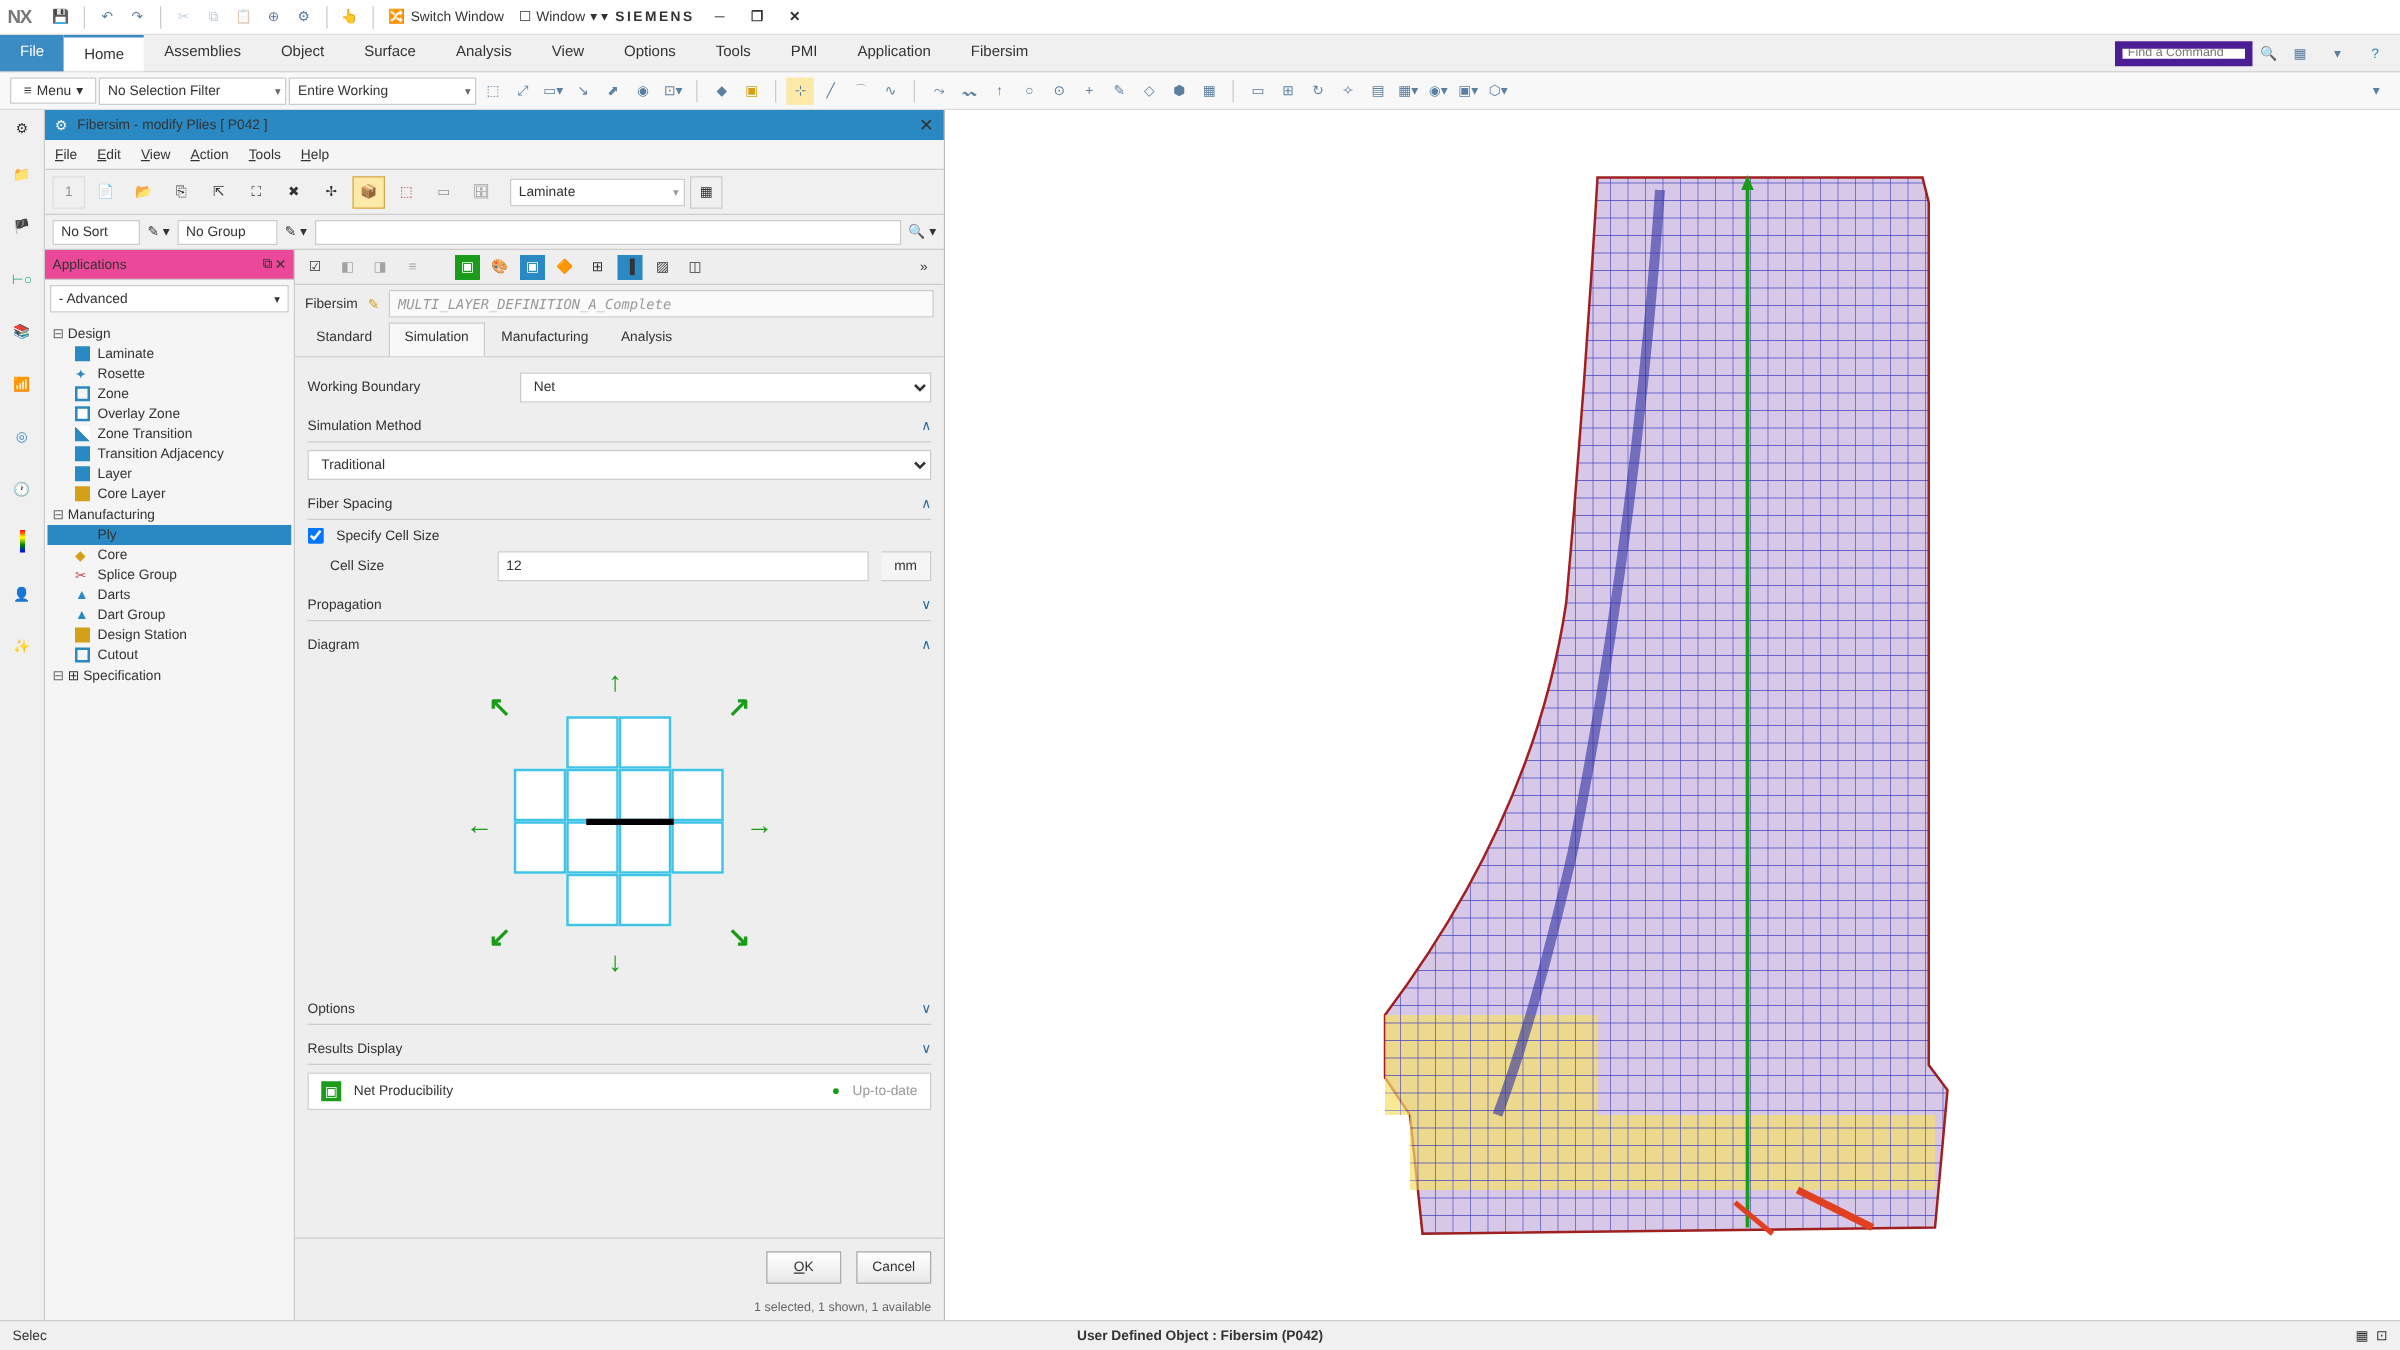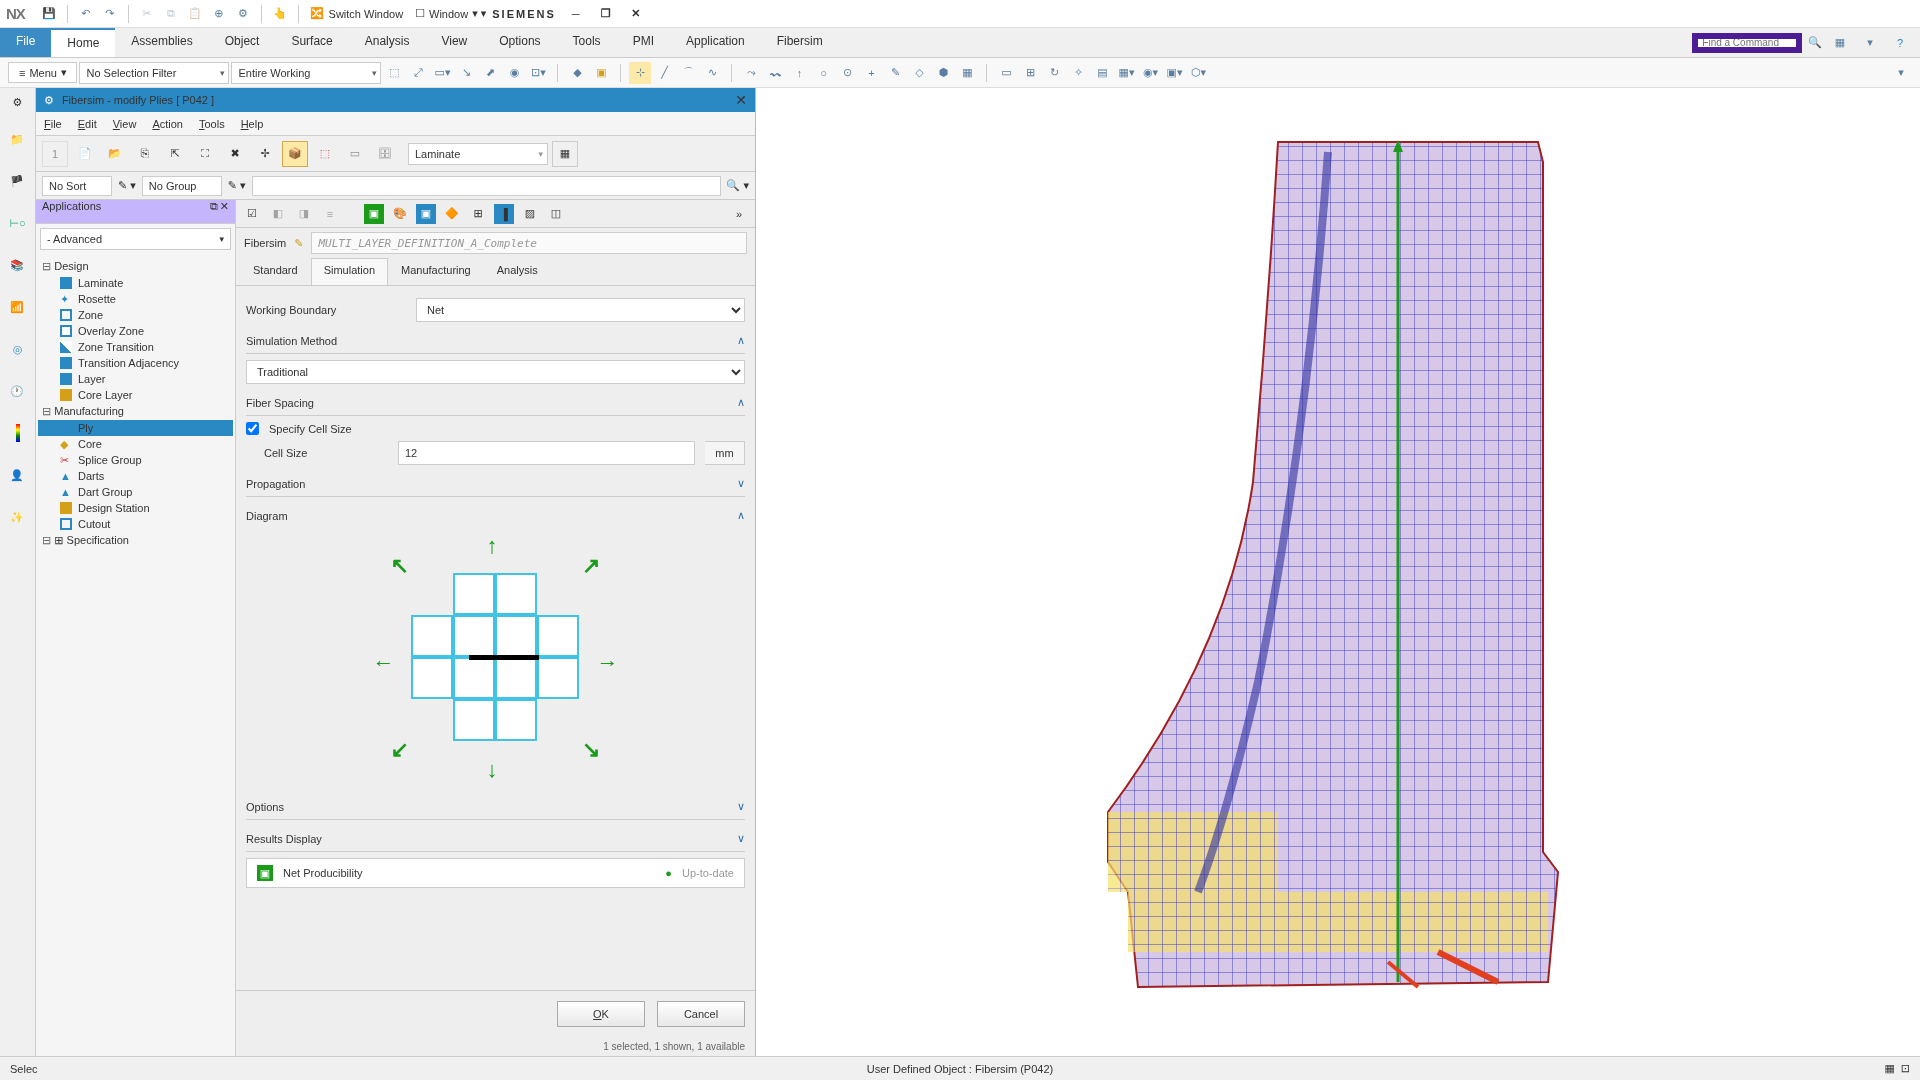--- a/index.html
+++ b/index.html
@@ -34,21 +34,21 @@
 .fs-menu span u{text-decoration:underline}
 .fs-tool{height:36px;background:#f0f0f0;display:flex;align-items:center;padding:0 6px;gap:4px;border-bottom:1px solid #ccc}
 .fs-tico{width:26px;height:26px;display:flex;align-items:center;justify-content:center;cursor:pointer;border:1px solid transparent}
 .fs-tico.on{background:#fde9a8;border:1px solid #d4a84b}
 .fs-lam{margin-left:6px;border:1px solid #ccc;background:#fff;height:22px;width:140px;padding:0 6px;display:flex;align-items:center;color:#999;position:relative}
 .fs-lam::after{content:"▾";position:absolute;right:4px;font-size:9px}
 .fs-sort{height:28px;background:#f0f0f0;display:flex;align-items:center;padding:0 6px;gap:6px;border-bottom:1px solid #ccc}
 .fs-sortbox{border:1px solid #ccc;background:#fff;height:20px;padding:0 6px;display:flex;align-items:center;color:#999;font-size:10px}
 .fs-body{flex:1;display:flex;overflow:hidden}
 .apps{width:200px;background:#f5f5f5;border-right:1px solid #ccc;display:flex;flex-direction:column}
-.apps-hdr{height:24px;background:#c4b5fd;display:flex;align-items:flex-start;padding:0 6px;font-size:11px;border-bottom:1px solid #ccc}
+.apps-hdr{height:24px;background:#ec4899;display:flex;align-items:center;padding:0 6px;font-size:11px;border-bottom:1px solid #ccc}
 .apps-hdr .ctrl{margin-left:auto;display:flex;gap:2px}
 .apps-combo{margin:4px;border:1px solid #ccc;background:#fff;height:22px;padding:0 6px;display:flex;align-items:center;position:relative}
 .apps-combo::after{content:"▾";position:absolute;right:6px;font-size:9px}
 .tree{flex:1;overflow:auto;padding:4px 2px}
 .tree-grp{padding:2px 4px;cursor:pointer}
 .tree-grp::before{content:"⊟ ";color:#666}
 .tree-item{padding:2px 4px 2px 22px;cursor:pointer;display:flex;align-items:center;gap:6px}
 .tree-item.sel{background:#2a88c2;color:#fff}
 .tree-ico{width:12px;height:12px;display:inline-block}
 .props{flex:1;background:#eee;display:flex;flex-direction:column;overflow:hidden}
@@ -65,24 +65,24 @@
 .frow select,.frow input[type=text]{flex:1;height:24px;border:1px solid #ccc;background:#fff;padding:0 6px}
 .sect{color:#2a6fa8;padding:6px 0;border-bottom:1px solid #ccc;margin-top:6px;cursor:pointer;display:flex;align-items:center}
 .sect .chev{margin-left:auto;color:#2a6fa8}
 .unit{width:40px;text-align:center;border:1px solid #ccc;border-left:none;height:24px;line-height:22px;background:#f5f5f5}
 .diagram{height:260px;display:flex;align-items:center;justify-content:center;position:relative}
 .diag-grid{position:relative;width:170px;height:170px}
 .dg-cell{position:absolute;border:2px solid #3fc4e8;background:#fff}
 .dg-arrow{position:absolute;color:#1a9c1a;font-size:22px;font-weight:bold}
 .resrow{height:30px;border:1px solid #ccc;background:#fff;display:flex;align-items:center;padding:0 10px;gap:10px;margin:6px 0}
 .btns{display:flex;justify-content:flex-end;gap:12px;padding:10px;border-top:1px solid #ccc;background:#eee}
-.btn{width:88px;height:26px;border:1px solid #aaa;background:linear-gradient(#fff,#e8e8e8);cursor:pointer}
+.btn{width:60px;height:26px;border:1px solid #aaa;background:linear-gradient(#fff,#e8e8e8);cursor:pointer}
 .viewport{flex:1;background:#fff;position:relative;overflow:hidden}
 .statusbar{height:24px;background:#f0f0f0;border-top:1px solid #ccc;display:flex;align-items:center;padding:0 10px;font-size:11px}
-.status-center{position:absolute;left:50%;transform:translateX(-50%);font-weight:normal}
+.status-center{position:absolute;left:50%;transform:translateX(-50%);font-weight:bold}
 svg.mesh{position:absolute;left:50%;top:50%;transform:translate(-50%,-50%)}
 </style>
 </head>
 <body>
 
 <div class="titlebar">
   <span class="nx-logo">NX</span>
   <span class="tb-icon">💾</span>
   <span class="tb-sep"></span>
   <span class="tb-icon">↶</span>

